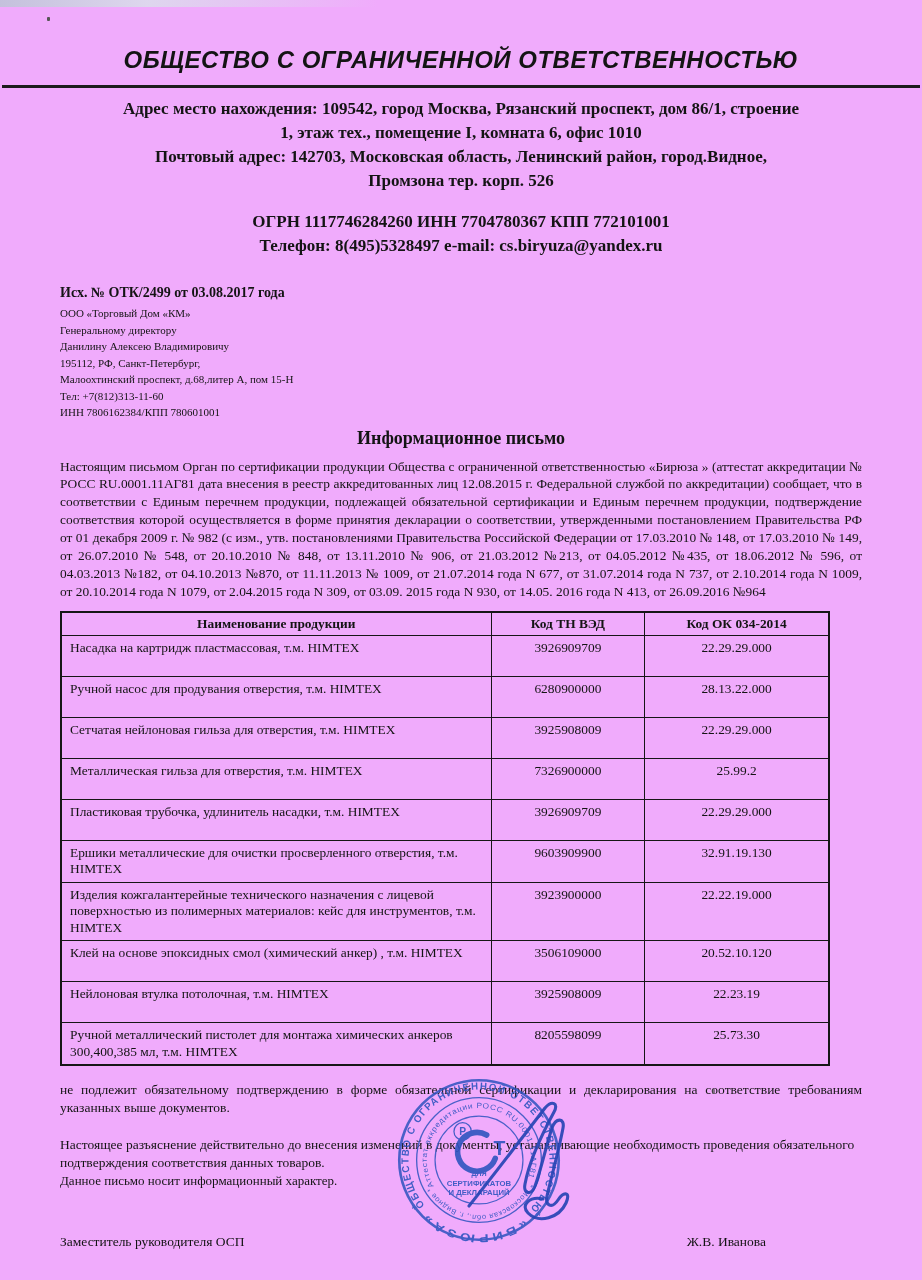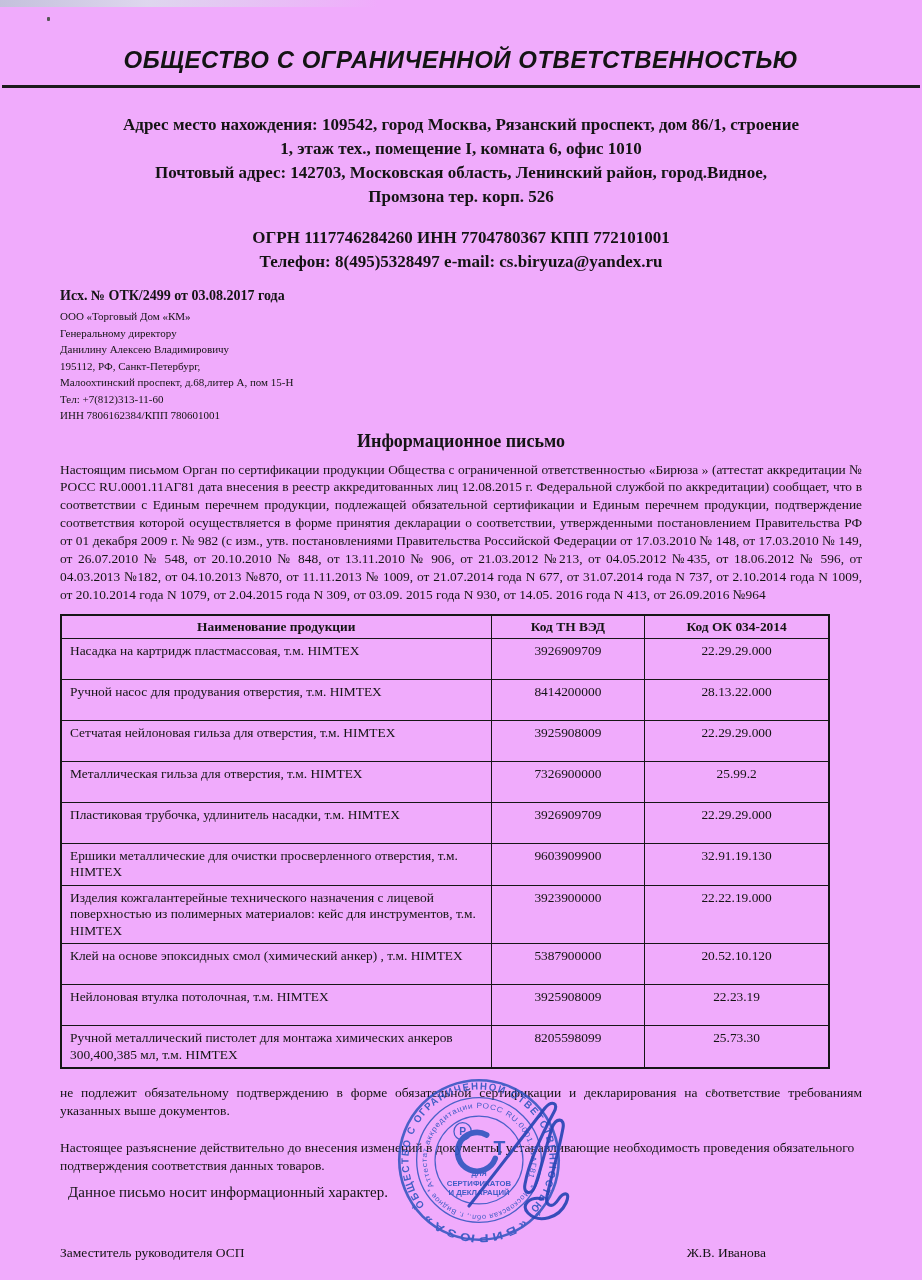--- a/index.html
+++ b/index.html
@@ -13,41 +13,41 @@
   .speck { position:absolute; background:#555; border-radius:1px; }
   .content { padding:0 60px; }
 
   .org-type { margin:46px 0 0 0; text-align:center; font-family:"Liberation Sans","DejaVu Sans",sans-serif;
     font-style:italic; font-weight:bold; font-size:24px; letter-spacing:.5px; }
   .org-name { margin:17px 0 0 0; text-align:center; font-family:"Liberation Sans","DejaVu Sans",sans-serif;
     font-style:italic; font-weight:bold; font-size:25px; }
   .head-rule { margin:11px -58px 0 -58px; border:0; border-top:3px solid #1c1c1c; }
 
   .addr-line { text-align:center; font-weight:bold; font-size:17px; line-height:24px; }
-  .addr-block { margin-top:25px; }
+  .addr-block { margin-top:9px; }
   .reg-block  { margin-top:17px; }
 
-  .ref-line { margin-top:14px; font-size:14px; font-weight:bold; }
+  .ref-line { margin-top:27px; font-size:14px; font-weight:bold; }
 
   .recipient { margin-top:4px; font-size:11px; line-height:16.5px; }
 
   .letter-title { margin-top:7px; text-align:center; font-weight:bold; font-size:18px; }
 
   .body-par { margin:9px 0 0 0; font-size:13.4px; line-height:17.9px; text-align:justify; }
 
   table.products { margin-top:10px; width:770px; border-collapse:collapse; border:2.5px solid #161616; }
   table.products th, table.products td { border:1.5px solid #161616; font-size:13.4px; }
   table.products th { height:20px; padding:1px 4px; font-weight:bold; text-align:center; }
   table.products td { height:32px; padding:4px 8px; vertical-align:top; line-height:16.5px; }
   td.c-name { text-align:left; }
   td.c-code { text-align:center; }
 
   .post-par-1 { margin:15px 0 0 0; font-size:13.5px; line-height:18px; text-align:justify; }
   .post-par-2 { margin:19px 0 0 0; font-size:13.5px; line-height:18px; }
-  .post-par-3 { margin:8px; font-size:15px; line-height:18px;font-family:Liberation Serif, serif; }
+  .post-par-3 { margin:0; font-size:13px; line-height:18px;font-family:Liberation Serif, serif; }
 
   .sig-row { margin-top:44px; display:flex; justify-content:space-between; font-size:13.5px; }
   .sig-name { padding-right:96px; }
 
   .stamp-wrap { position:absolute; left:387px; top:1068px; width:184px; height:184px; opacity:.9; }
   .sign-wrap  { position:absolute; left:455px; top:1094px; width:140px; height:140px; }
   svg text { font-family:"Liberation Sans","DejaVu Sans",sans-serif; }
 </style>
 </head>
 <body>
@@ -103,21 +103,21 @@
         </tr>
       </thead>
       <tbody>
         <tr>
             <td class="c-name">Насадка на картридж пластмассовая, т.м. HIMTEX</td>
             <td class="c-code">3926909709</td>
             <td class="c-code">22.29.29.000</td>
           </tr>
         <tr>
             <td class="c-name">Ручной насос для продувания отверстия, т.м. HIMTEX</td>
-            <td class="c-code">8414200000</td>
+            <td class="c-code">6280900000</td>
             <td class="c-code">28.13.22.000</td>
           </tr>
         <tr>
             <td class="c-name">Сетчатая нейлоновая гильза для отверстия, т.м. HIMTEX</td>
             <td class="c-code">3925908009</td>
             <td class="c-code">22.29.29.000</td>
           </tr>
         <tr>
             <td class="c-name">Металлическая гильза для отверстия, т.м. HIMTEX</td>
             <td class="c-code">7326900000</td>
@@ -133,21 +133,21 @@
             <td class="c-code">9603909900</td>
             <td class="c-code">32.91.19.130</td>
           </tr>
         <tr>
             <td class="c-name">Изделия кожгалантерейные технического назначения с лицевой поверхностью из полимерных материалов: кейс для инструментов, т.м. HIMTEX</td>
             <td class="c-code">3923900000</td>
             <td class="c-code">22.22.19.000</td>
           </tr>
         <tr>
             <td class="c-name">Клей на основе эпоксидных смол (химический анкер) , т.м. HIMTEX</td>
-            <td class="c-code">5387900000</td>
+            <td class="c-code">3506109000</td>
             <td class="c-code">20.52.10.120</td>
           </tr>
         <tr>
             <td class="c-name">Нейлоновая втулка потолочная, т.м. HIMTEX</td>
             <td class="c-code">3925908009</td>
             <td class="c-code">22.23.19</td>
           </tr>
         <tr>
             <td class="c-name">Ручной металлический пистолет для монтажа химических анкеров 300,400,385 мл, т.м. HIMTEX</td>
             <td class="c-code">8205598099</td>

